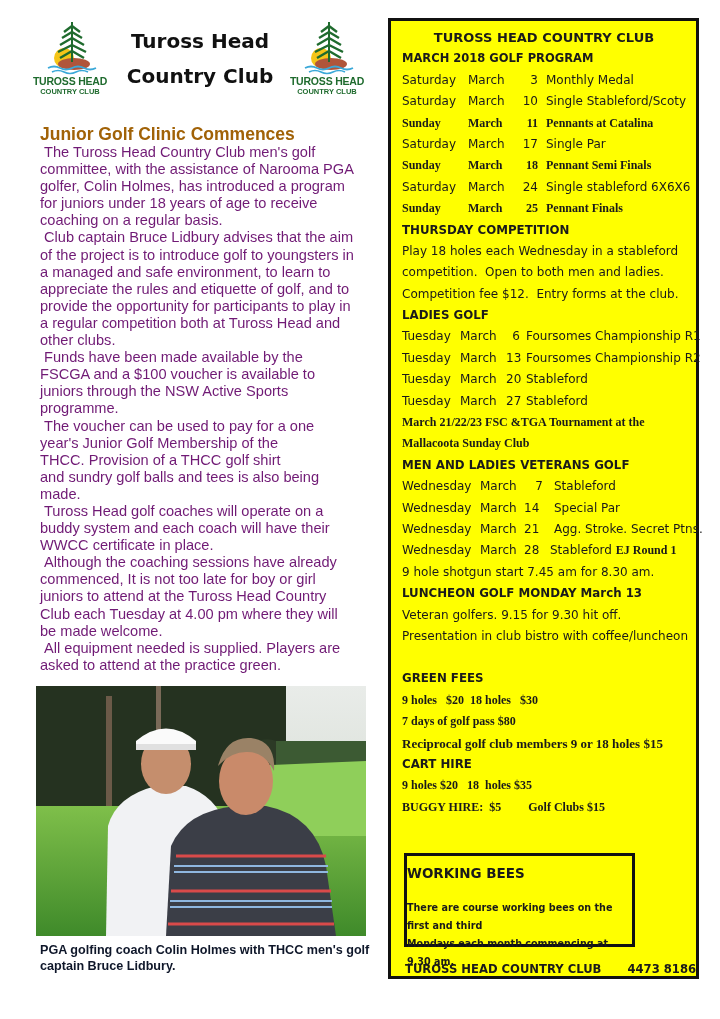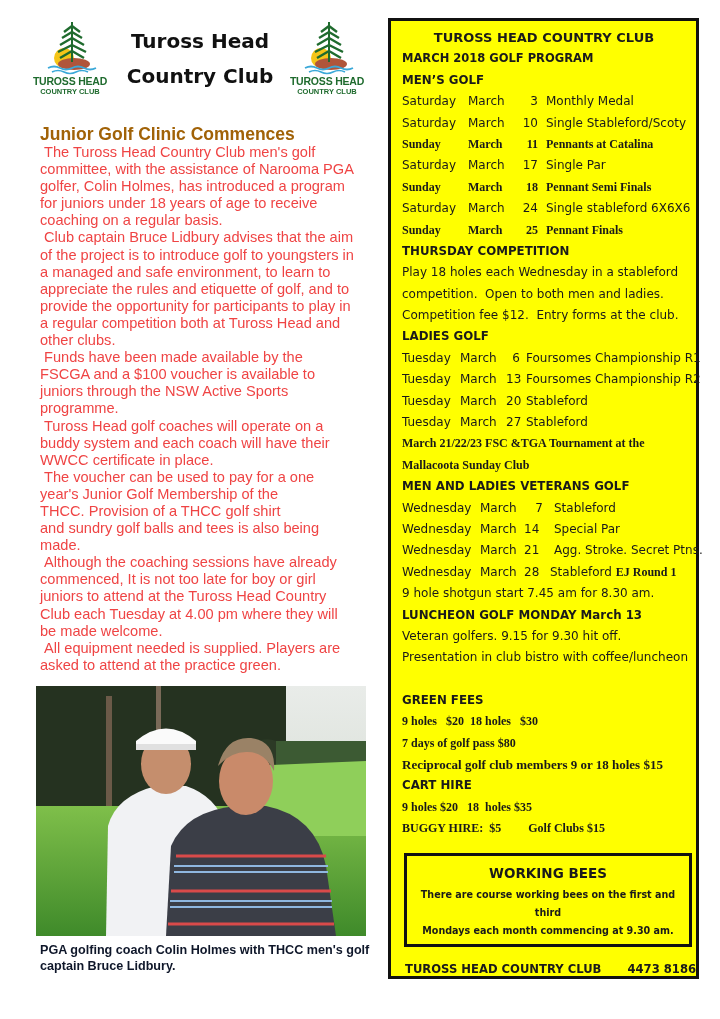--- a/index.html
+++ b/index.html
@@ -10,42 +10,42 @@
   .logo svg { display:block; margin:0 auto; }
   .logo .l1 { font-family:"Liberation Sans", sans-serif; font-weight:bold; font-size:10.5px; color:#1f6b2e; line-height:11px; letter-spacing:-0.2px; }
   .logo .l2 { font-family:"Liberation Sans", sans-serif; font-weight:bold; font-size:7.5px; color:#1f6b2e; line-height:9px; }
   #logo-left { left:30px; }
   #logo-right { left:287px; }
   .masthead { position:absolute; left:120px; top:24px; width:160px; text-align:center; font-family:"DejaVu Sans", sans-serif; font-weight:bold; font-size:20px; line-height:35px; color:#111; }
 
   
   .article { position:absolute; left:40px; top:124px; width:330px; }
   .article h1 { margin:0; font-family:"Liberation Sans", sans-serif; font-weight:bold; font-size:17.5px; line-height:20px; color:#a16207; }
-  .article p { margin:0; font-family:"Liberation Sans", sans-serif; font-size:14.6px; line-height:17.1px; color:#ef4444; text-indent:4px; white-space:pre-line; }
+  .article p { margin:0; font-family:"Liberation Sans", sans-serif; font-size:14.6px; line-height:17.1px; color:#701a75; text-indent:4px; white-space:pre-line; }
 
   
   .photo { position:absolute; left:36px; top:686px; width:330px; height:250px; overflow:hidden; }
   .caption { position:absolute; left:40px; top:942px; width:330px; font-family:"Liberation Sans", sans-serif; font-weight:bold; font-size:12.6px; line-height:16px; color:#0f172a; }
 
   
   .program { position:absolute; left:388px; top:18px; width:311px; height:961px; background:#ffff00; border:3px solid #111; box-sizing:border-box; padding:6px 10px 0 11px; font-family:"DejaVu Sans", sans-serif; font-size:12px; color:#1a1a1a; }
   .program .row { height:21.4px; line-height:21.4px; white-space:pre; }
   .program .title { text-align:center; font-weight:bold; font-size:13px; }
   .program .sub { font-weight:bold; font-size:11.5px; }
   .program .b { font-weight:bold;font-family:Liberation Serif, serif; }
   .program .sect { font-weight:bold; font-size:11.8px; }
   .program .gap { height:21px; }
   .cell { display:inline-block; }
   .c-day { width:66px; }
   .c-month { width:46px; }
   .c-date { width:24px; text-align:right; margin-right:8px; }
 
-  .bees { position:absolute; left:13px; top:832px; width:288px; height:94px; border:3px solid #111; box-sizing:border-box; text-align:center; }
+  .bees { position:absolute; left:13px; top:832px; width:231px; height:94px; border:3px solid #111; box-sizing:border-box; }
   .bees .bt { font-family:"DejaVu Sans", sans-serif; font-weight:bold; font-size:13.5px; margin-top:8px; line-height:18px; }
-  .bees .bd { font-family:"DejaVu Sans", sans-serif; font-weight:bold; font-size:9.6px; line-height:18px; margin-top:4px; }
+  .bees .bd { font-family:"DejaVu Sans", sans-serif; font-weight:bold; font-size:9.6px; line-height:18px; margin-top:17px; }
   .footer-line { position:absolute; left:14px; top:941px; font-weight:bold; font-size:11.6px; white-space:pre; }
 </style>
 </head>
 <body>
 
 <div class="logo" id="logo-left">
   <svg width="56" height="58" viewBox="0 0 56 58">
     <circle cx="22" cy="40" r="10" fill="#f5c518"></circle>
     <ellipse cx="32" cy="46" rx="16" ry="6" fill="#b0553a"></ellipse>
     <line x1="30" y1="4" x2="30" y2="44" stroke="#1f6b2e" stroke-width="2"></line>
@@ -86,28 +86,28 @@
 of the project is to introduce golf to youngsters in
 a managed and safe environment, to learn to
 appreciate the rules and etiquette of golf, and to
 provide the opportunity for participants to play in
 a regular competition both at Tuross Head and
 other clubs.</p>
   <p>Funds have been made available by the
 FSCGA and a $100 voucher is available to
 juniors through the NSW Active Sports
 programme.</p>
-  <p>Tuross Head golf coaches will operate on a
-buddy system and each coach will have their
-WWCC certificate in place.</p>
   <p>The voucher can be used to pay for a one
 year's Junior Golf Membership of the
 THCC.  Provision of a THCC golf shirt
 and sundry golf balls and tees is also being
 made.</p>
+  <p>Tuross Head golf coaches will operate on a
+buddy system and each coach will have their
+WWCC certificate in place.</p>
   <p>Although the coaching sessions have already
 commenced, It is not too late for  boy or girl
 juniors to attend at the Tuross Head Country
 Club each Tuesday at 4.00 pm where they will
 be made welcome.</p>
   <p>All equipment  needed is supplied. Players are
 asked to attend at the practice green.</p>
 </div>
 
 <div class="photo">
@@ -150,21 +150,20 @@
       </g>
     <ellipse cx="210" cy="95" rx="27" ry="34" fill="#c98a6a"></ellipse>
     <path d="M182 80 Q190 50 215 52 Q240 55 238 85 Q228 65 210 66 Q195 66 182 80 Z" fill="#9a8266"></path>
   </svg>
 </div>
 <div class="caption">PGA golfing coach Colin Holmes with THCC men's golf captain Bruce Lidbury.</div>
 
 <div class="program">
   <div class="row title">TUROSS HEAD COUNTRY CLUB</div>
   <div class="row sub">MARCH 2018 GOLF PROGRAM</div>
-  <div class="row sect">MEN’S GOLF</div>
 
   <div class="row"><span class="cell c-day">Saturday</span><span class="cell c-month">March</span><span class="cell c-date">3</span><span class="cell">Monthly Medal</span></div>
   <div class="row"><span class="cell c-day">Saturday</span><span class="cell c-month">March</span><span class="cell c-date">10</span><span class="cell">Single Stableford/Scoty</span></div>
   <div class="row b"><span class="cell c-day">Sunday</span><span class="cell c-month">March</span><span class="cell c-date">11</span><span class="cell">Pennants at Catalina</span></div>
   <div class="row"><span class="cell c-day">Saturday</span><span class="cell c-month">March</span><span class="cell c-date">17</span><span class="cell">Single Par</span></div>
   <div class="row b"><span class="cell c-day">Sunday</span><span class="cell c-month">March</span><span class="cell c-date">18</span><span class="cell">Pennant Semi Finals</span></div>
   <div class="row"><span class="cell c-day">Saturday</span><span class="cell c-month">March</span><span class="cell c-date">24</span><span class="cell">Single stableford 6X6X6</span></div>
   <div class="row b"><span class="cell c-day">Sunday</span><span class="cell c-month">March</span><span class="cell c-date">25</span><span class="cell">Pennant Finals</span></div>
 
   <div class="row sect">THURSDAY COMPETITION</div>

